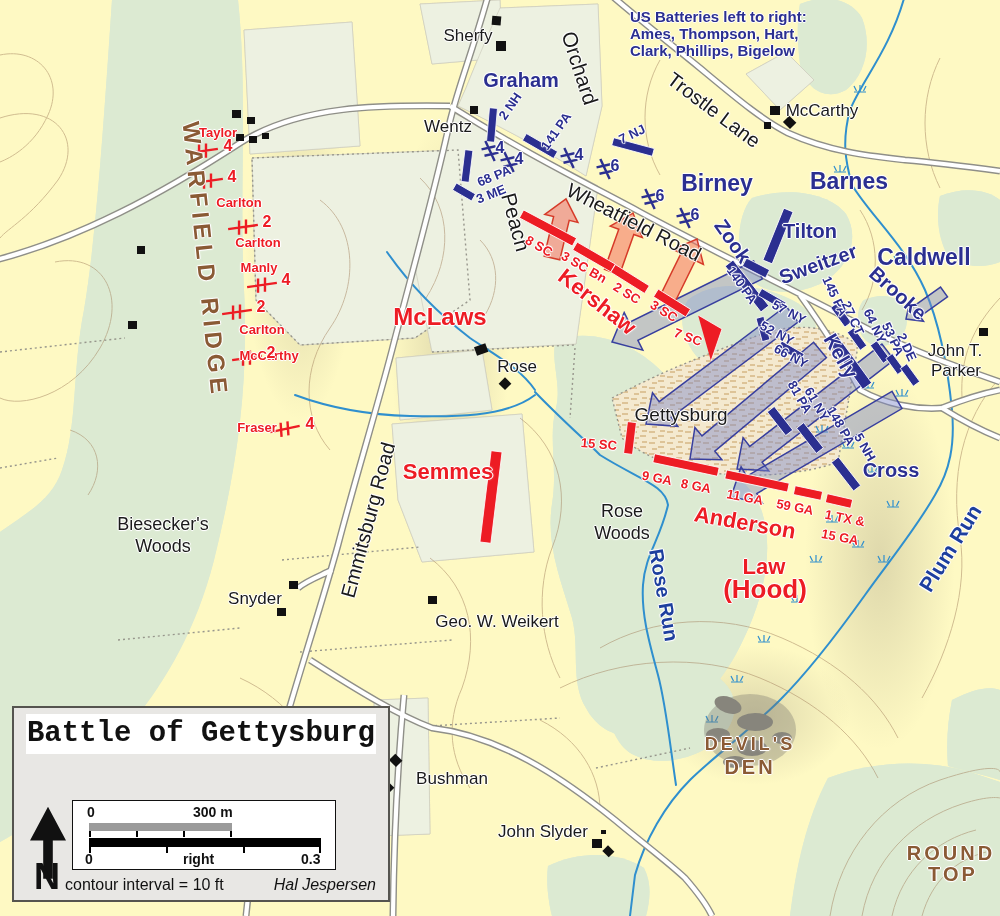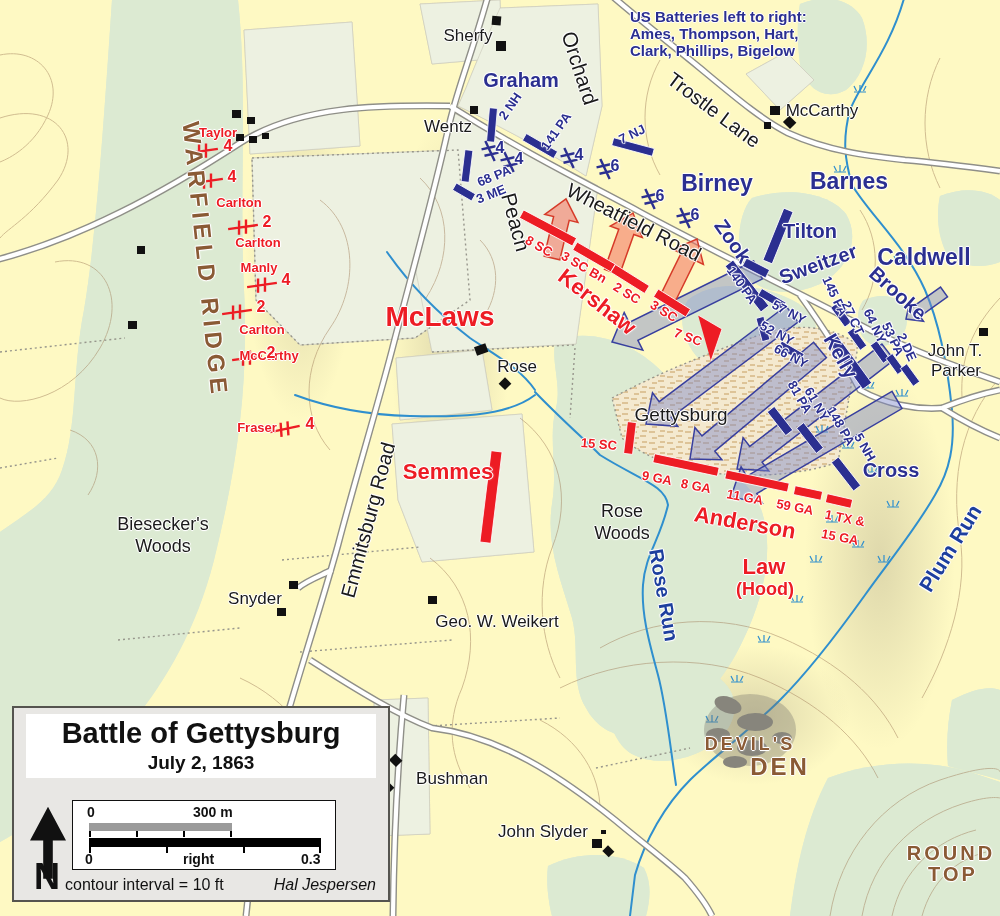--- a/index.html
+++ b/index.html
@@ -37,21 +37,21 @@
   .arB{fill:rgba(125,135,200,.45);stroke:#383f9e;stroke-width:1.5;}
   .arR{fill:rgba(243,112,92,.55);stroke:#d63a28;stroke-width:1.5;}
   .barU{fill:#2b2f90;stroke:#fff;stroke-width:.8;}
   .barR{fill:#ed1c24;stroke:#fff;stroke-width:.8;}
   .bStrU{stroke:#2b2f90;stroke-width:2.4;fill:none;}
   .bStrR{stroke:#ed1c24;stroke-width:2.4;fill:none;}
   .marsh{stroke:#2f8fce;stroke-width:1.2;fill:none;}
   
   .legend{position:absolute;left:12px;top:706px;width:378px;height:196px;
           background:#e8e7e4;border:2.5px solid #55544f;box-sizing:border-box;}
-  .lg-head{background:#fff;margin:6px 12px 8px;padding:3px 0 4px;text-align:center;}
+  .lg-head{background:#fff;margin:6px 12px 8px;padding:3px 0 4px;text-align:center;font-family:Liberation Mono, monospace;}
   .lg-title{font-size:29px;font-weight:700;color:#111;}
   .lg-sub{font-size:19px;font-weight:700;color:#111;margin-top:2px;}
   .lg-north{position:absolute;left:16px;top:84px;width:36px;height:104px;}
   .lg-N{position:absolute;left:20px;top:148px;font-size:36px;font-weight:700;color:#111;}
   .lg-panel{position:absolute;left:58px;top:92px;width:264px;height:70px;background:#fff;
             border:1.5px solid #111;box-sizing:border-box;}
   .lg-panel .t{position:absolute;font-size:14px;font-weight:700;color:#111;}
   .mbar{position:absolute;left:16px;top:22px;width:143px;height:8px;background:#9b9b9b;}
   .tick{position:absolute;width:2px;height:6px;background:#000;}
   .milebar{position:absolute;left:16px;top:37px;width:232px;height:9px;background:#000;}
@@ -355,21 +355,21 @@
 <div class="lbl pl2" style="left:681px;top:414px;font-size:19px">Gettysburg</div>
 
 <div class="lbl rd" style="left:368px;top:520px;--r:-75deg">Emmitsburg Road</div>
 <div class="lbl rd" style="left:634px;top:222px;--r:27deg">Wheatfield Road</div>
 <div class="lbl rd" style="left:714px;top:110px;--r:37deg">Trostle Lane</div>
 <div class="lbl rd" style="left:516px;top:222px;--r:75deg;font-size:21px">Peach</div>
 <div class="lbl rd" style="left:580px;top:68px;--r:72deg;font-size:21px">Orchard</div>
 
 <div class="lbl ter" style="left:205px;top:260px;--r:84deg;font-size:24px;letter-spacing:5px">WARFIELD RIDGE</div>
 <div class="lbl ter" style="left:750px;top:744px;font-size:18px">DEVIL'S</div>
-<div class="lbl ter" style="left:780px;top:767px;font-size:24px">DEN</div>
+<div class="lbl ter" style="left:750px;top:767px;font-size:20px">DEN</div>
 <div class="lbl ter" style="left:951px;top:853px;font-size:20px">ROUND</div>
 <div class="lbl ter" style="left:953px;top:874px;font-size:20px">TOP</div>
 
 <div class="lbl wat" style="left:950px;top:548px;--r:-58deg;font-size:21px">Plum Run</div>
 <div class="lbl wat" style="left:664px;top:595px;--r:80deg">Rose Run</div>
 
 <div class="lbl un" style="left:521px;top:80px;font-size:20px">Graham</div>
 <div class="lbl un" style="left:717px;top:183px;font-size:23px">Birney</div>
 <div class="lbl un" style="left:849px;top:181px;font-size:23px">Barnes</div>
 <div class="lbl un" style="left:810px;top:231px;font-size:20px">Tilton</div>
@@ -399,26 +399,26 @@
 <div class="lbl unr" style="left:841px;top:426px;--r:60deg">148 PA</div>
 <div class="lbl unr" style="left:865px;top:447px;--r:60deg">5 NH</div>
 
 <div class="lbl unb" style="left:500px;top:148px">4</div>
 <div class="lbl unb" style="left:519px;top:159px">4</div>
 <div class="lbl unb" style="left:579px;top:155px">4</div>
 <div class="lbl unb" style="left:615px;top:166px">6</div>
 <div class="lbl unb" style="left:660px;top:196px">6</div>
 <div class="lbl unb" style="left:695px;top:215px">6</div>
 
-<div class="lbl cf" style="left:440px;top:317px;font-size:28px">McLaws</div>
+<div class="lbl cf" style="left:440px;top:317px;font-size:24px">McLaws</div>
 <div class="lbl cf" style="left:597px;top:302px;--r:38deg;font-size:22px">Kershaw</div>
 <div class="lbl cf" style="left:448px;top:472px;font-size:22px">Semmes</div>
 <div class="lbl cf" style="left:745px;top:523px;--r:10deg;font-size:22px">Anderson</div>
 <div class="lbl cf" style="left:764px;top:567px;font-size:22px">Law</div>
-<div class="lbl cf" style="left:765px;top:589px;font-size:18px">(Hood)</div>
+<div class="lbl cf" style="left:765px;top:589px;font-size:26px">(Hood)</div>
 
 <div class="lbl cfr" style="left:218px;top:132px">Taylor</div>
 <div class="lbl cfr" style="left:239px;top:202px">Carlton</div>
 <div class="lbl cfr" style="left:258px;top:242px">Carlton</div>
 <div class="lbl cfr" style="left:259px;top:267px">Manly</div>
 <div class="lbl cfr" style="left:262px;top:329px">Carlton</div>
 <div class="lbl cfr" style="left:269px;top:355px">McCarthy</div>
 <div class="lbl cfr" style="left:257px;top:427px">Fraser</div>
 
 <div class="lbl cfb" style="left:228px;top:146px">4</div>
@@ -438,21 +438,20 @@
 <div class="lbl cfr" style="left:657px;top:478px;--r:11deg">9 GA</div>
 <div class="lbl cfr" style="left:696px;top:486px;--r:11deg">8 GA</div>
 <div class="lbl cfr" style="left:745px;top:497px;--r:11deg">11 GA</div>
 <div class="lbl cfr" style="left:795px;top:507px;--r:11deg">59 GA</div>
 <div class="lbl cfr" style="left:845px;top:518px;--r:11deg">1 TX &amp;</div>
 <div class="lbl cfr" style="left:840px;top:537px;--r:11deg">15 GA</div>
 
 <div class="legend">
   <div class="lg-head">
     <div class="lg-title">Battle of Gettysburg</div>
-    <div class="lg-sub">July 2, 1863</div>
   </div>
   <svg class="lg-north" viewBox="0 0 30 62">
     <path d="M15,0 L30,28 L19,28 L19,60 L11,60 L11,28 L0,28 Z" fill="#111"></path>
   </svg>
   <div class="lg-N">N</div>
   <div class="lg-panel">
     <div class="t" style="left:14px;top:3px">0</div>
     <div class="t" style="left:120px;top:3px">300 m</div>
     <div class="mbar"></div>
     <div class="tick" style="left:16px;top:30px"></div>

